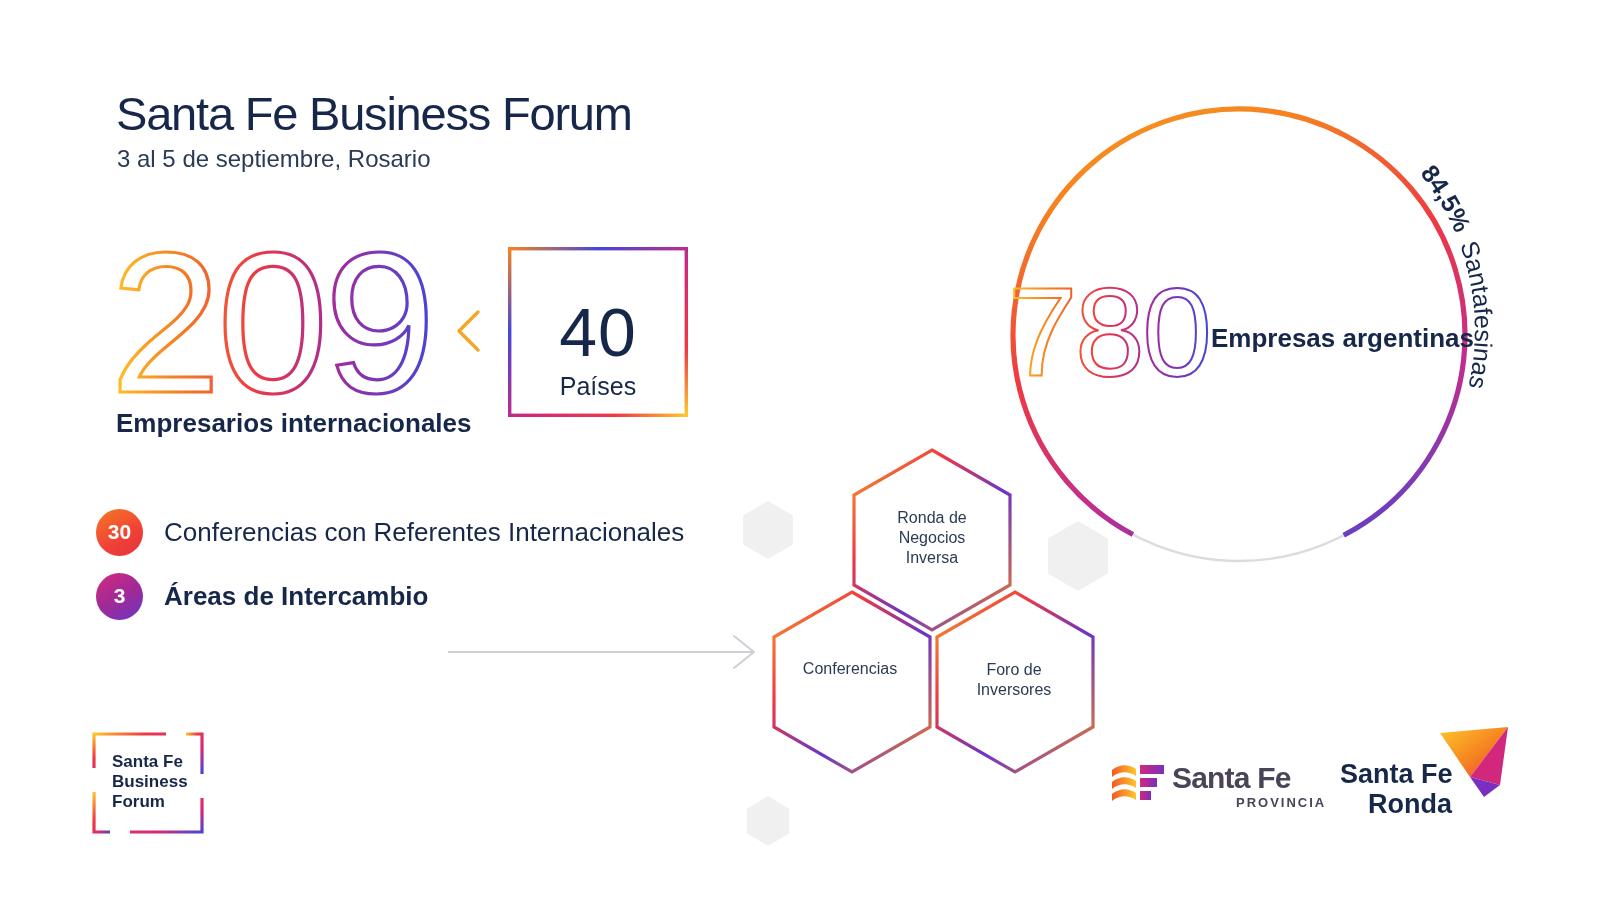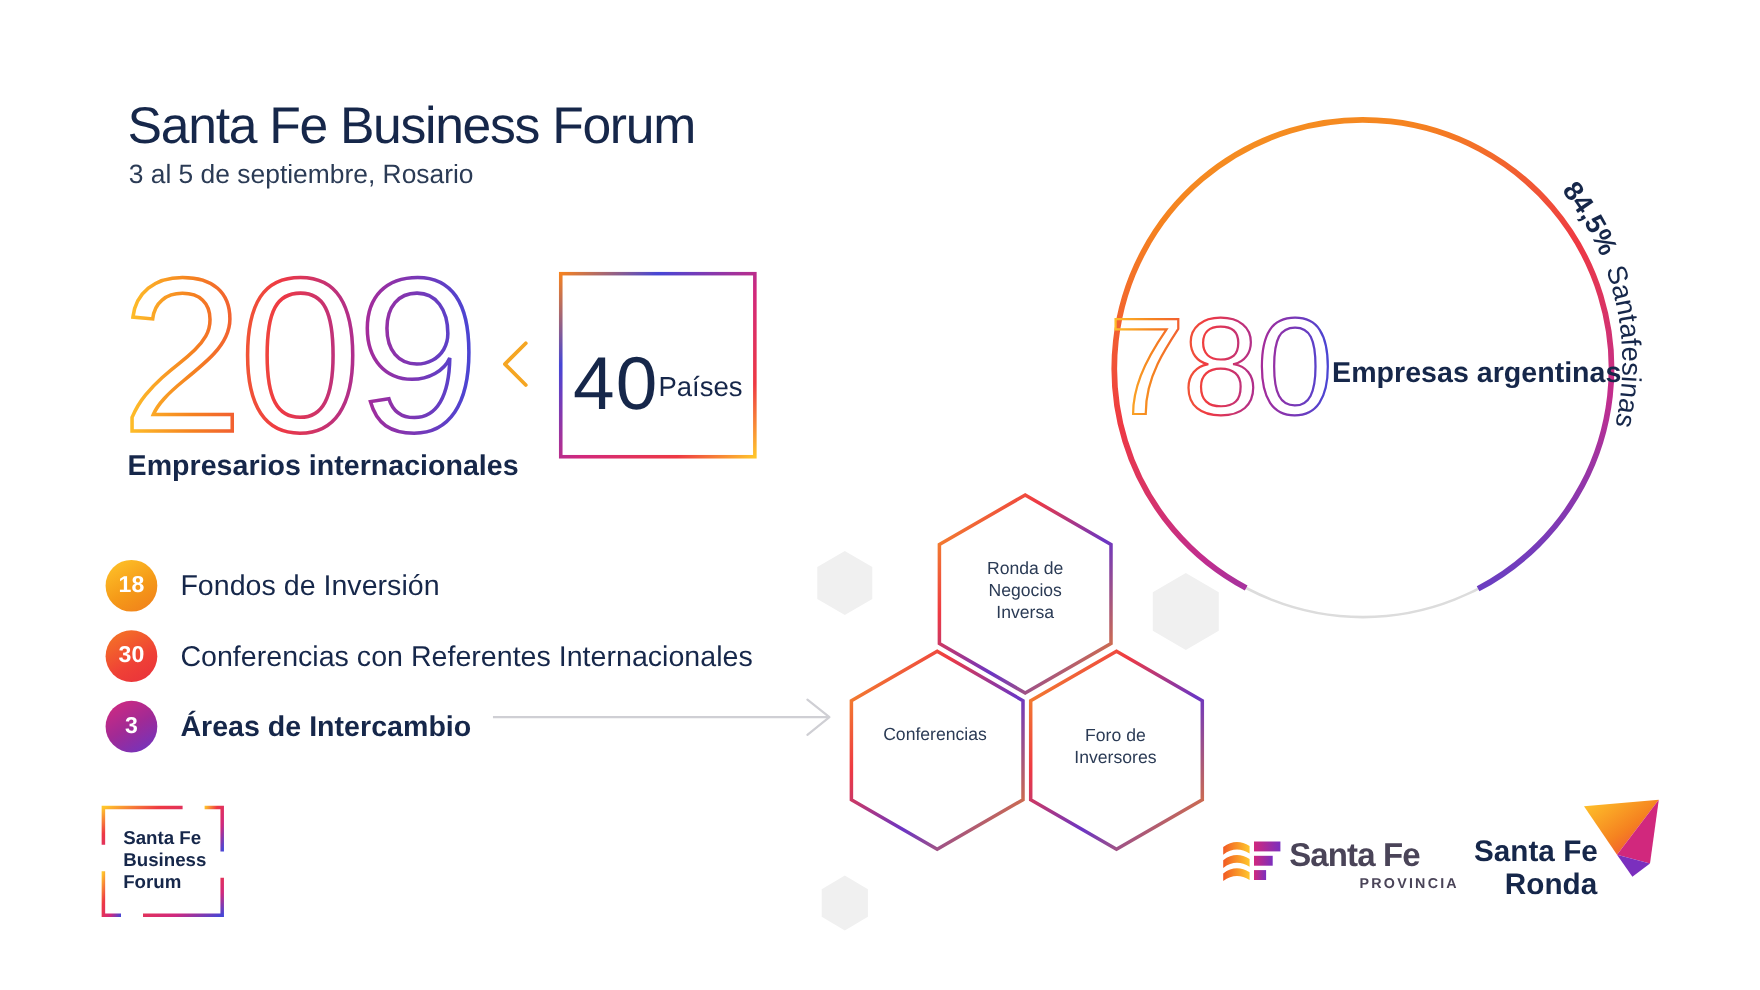--- a/index.html
+++ b/index.html
@@ -36,21 +36,21 @@
     left:116px; top:408px;
     font-size:26px; font-weight:bold; color:#16274a;
     white-space:nowrap;
     text-align:center;
   }
 
   
   #countries-box { left:508px; top:247px; width:180px; height:170px; }
   #countries-box .inner {
     position:absolute; inset:0;
-    display:flex; flex-direction:row;
+    display:flex; flex-direction:column;
     align-items:center; justify-content:center;
     padding-bottom:6px;
     margin-top:40px;
   }
   #countries-value {
     font-size:68px; font-weight:300; color:#16274a;
     letter-spacing:1px; line-height:1;
   }
   #countries-label {
     font-size:25px; font-weight:normal; color:#16274a;
@@ -217,24 +217,20 @@
     <svg width="180" height="170" style="position:absolute;left:0;top:0">
       <rect x="1.7" y="1.7" width="176.6" height="166.6" fill="none" stroke="url(#gradBox)" stroke-width="3.4"></rect>
     </svg>
     <div class="inner">
       <div id="countries-value">40</div>
       <div id="countries-label">Países</div>
     </div>
   </div>
 
   <div class="abs" id="stats-list">
-    <div class="stat-row">
-      <div class="badge b18">18</div>
-      <div class="stat-text">Fondos de Inversión</div>
-    </div>
     <div class="stat-row">
       <div class="badge b20">30</div>
       <div class="stat-text">Conferencias con Referentes Internacionales</div>
     </div>
     <div class="stat-row">
       <div class="badge b3">3</div>
       <div class="stat-text bold">Áreas de Intercambio</div>
     </div>
   </div>
 

